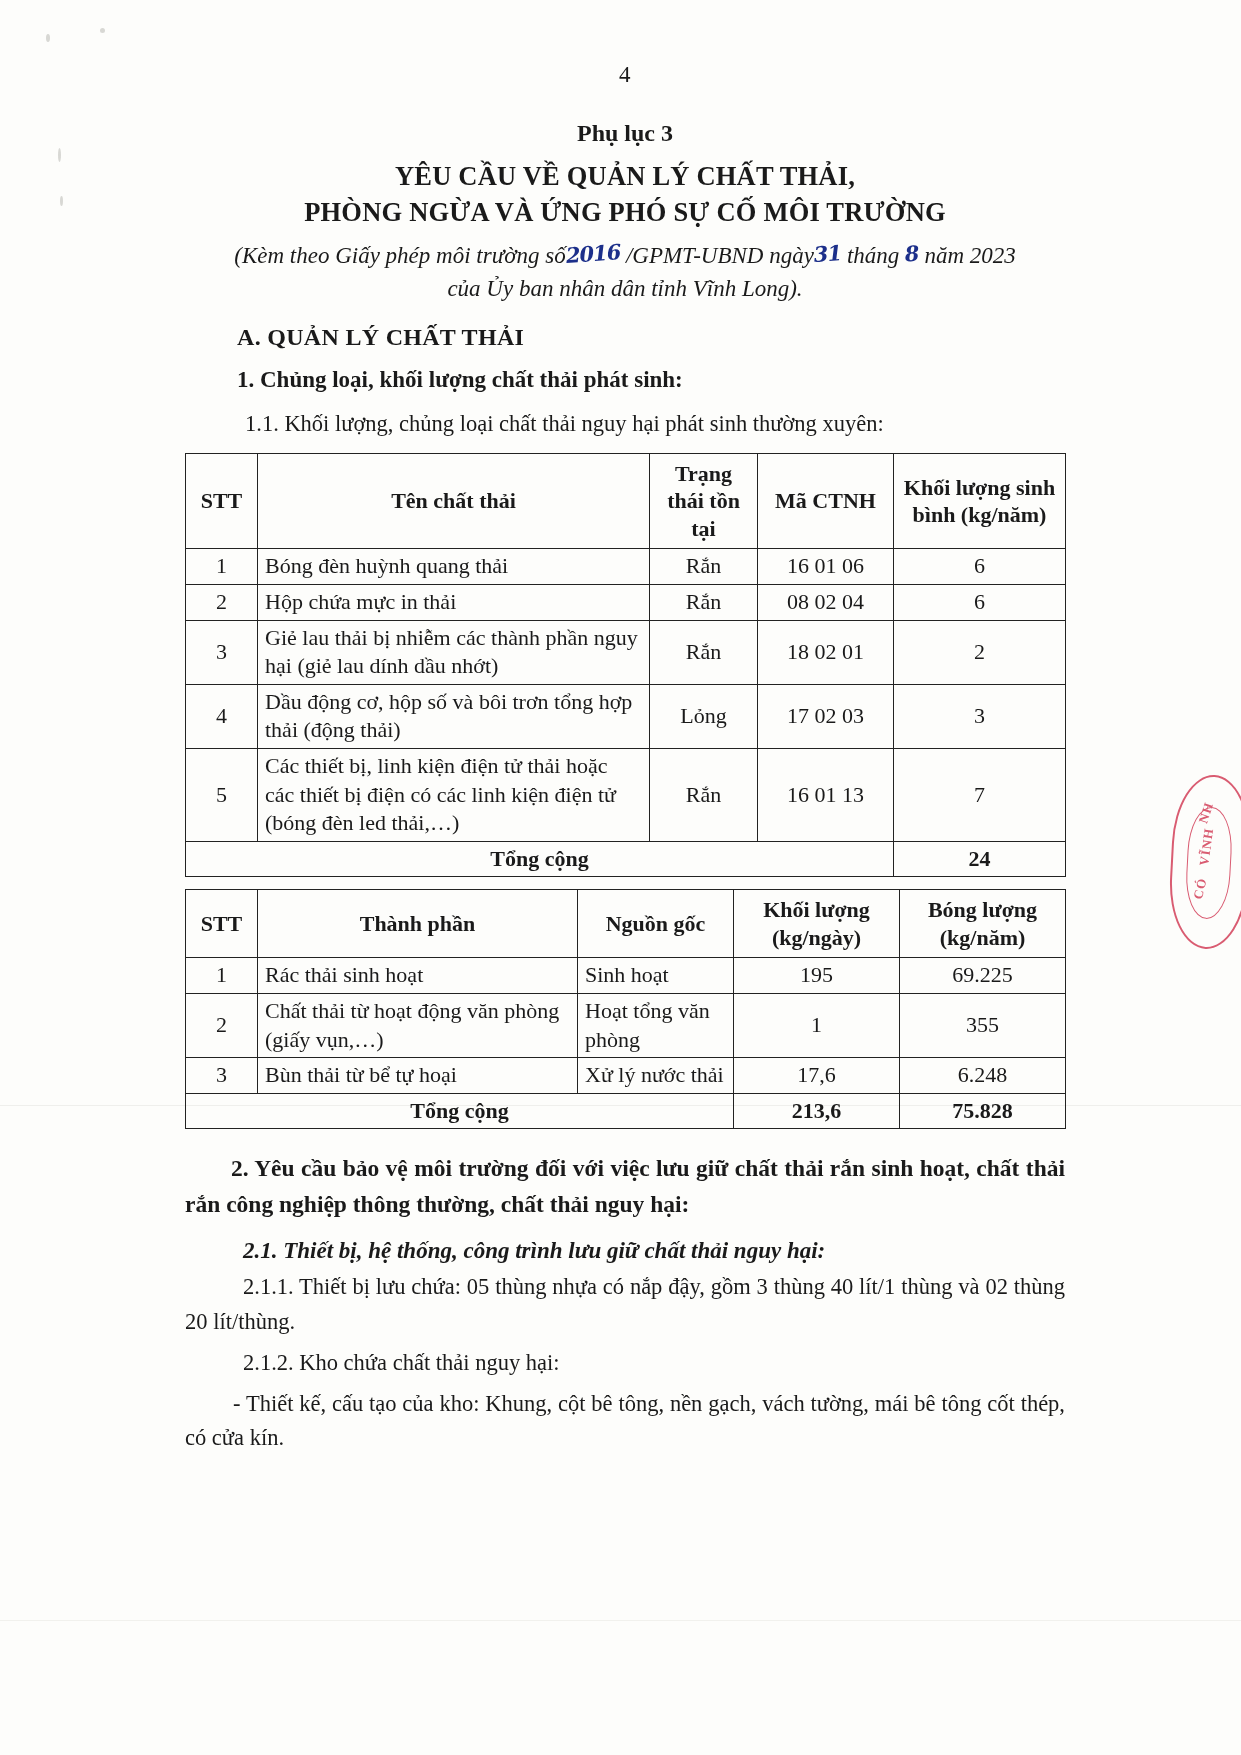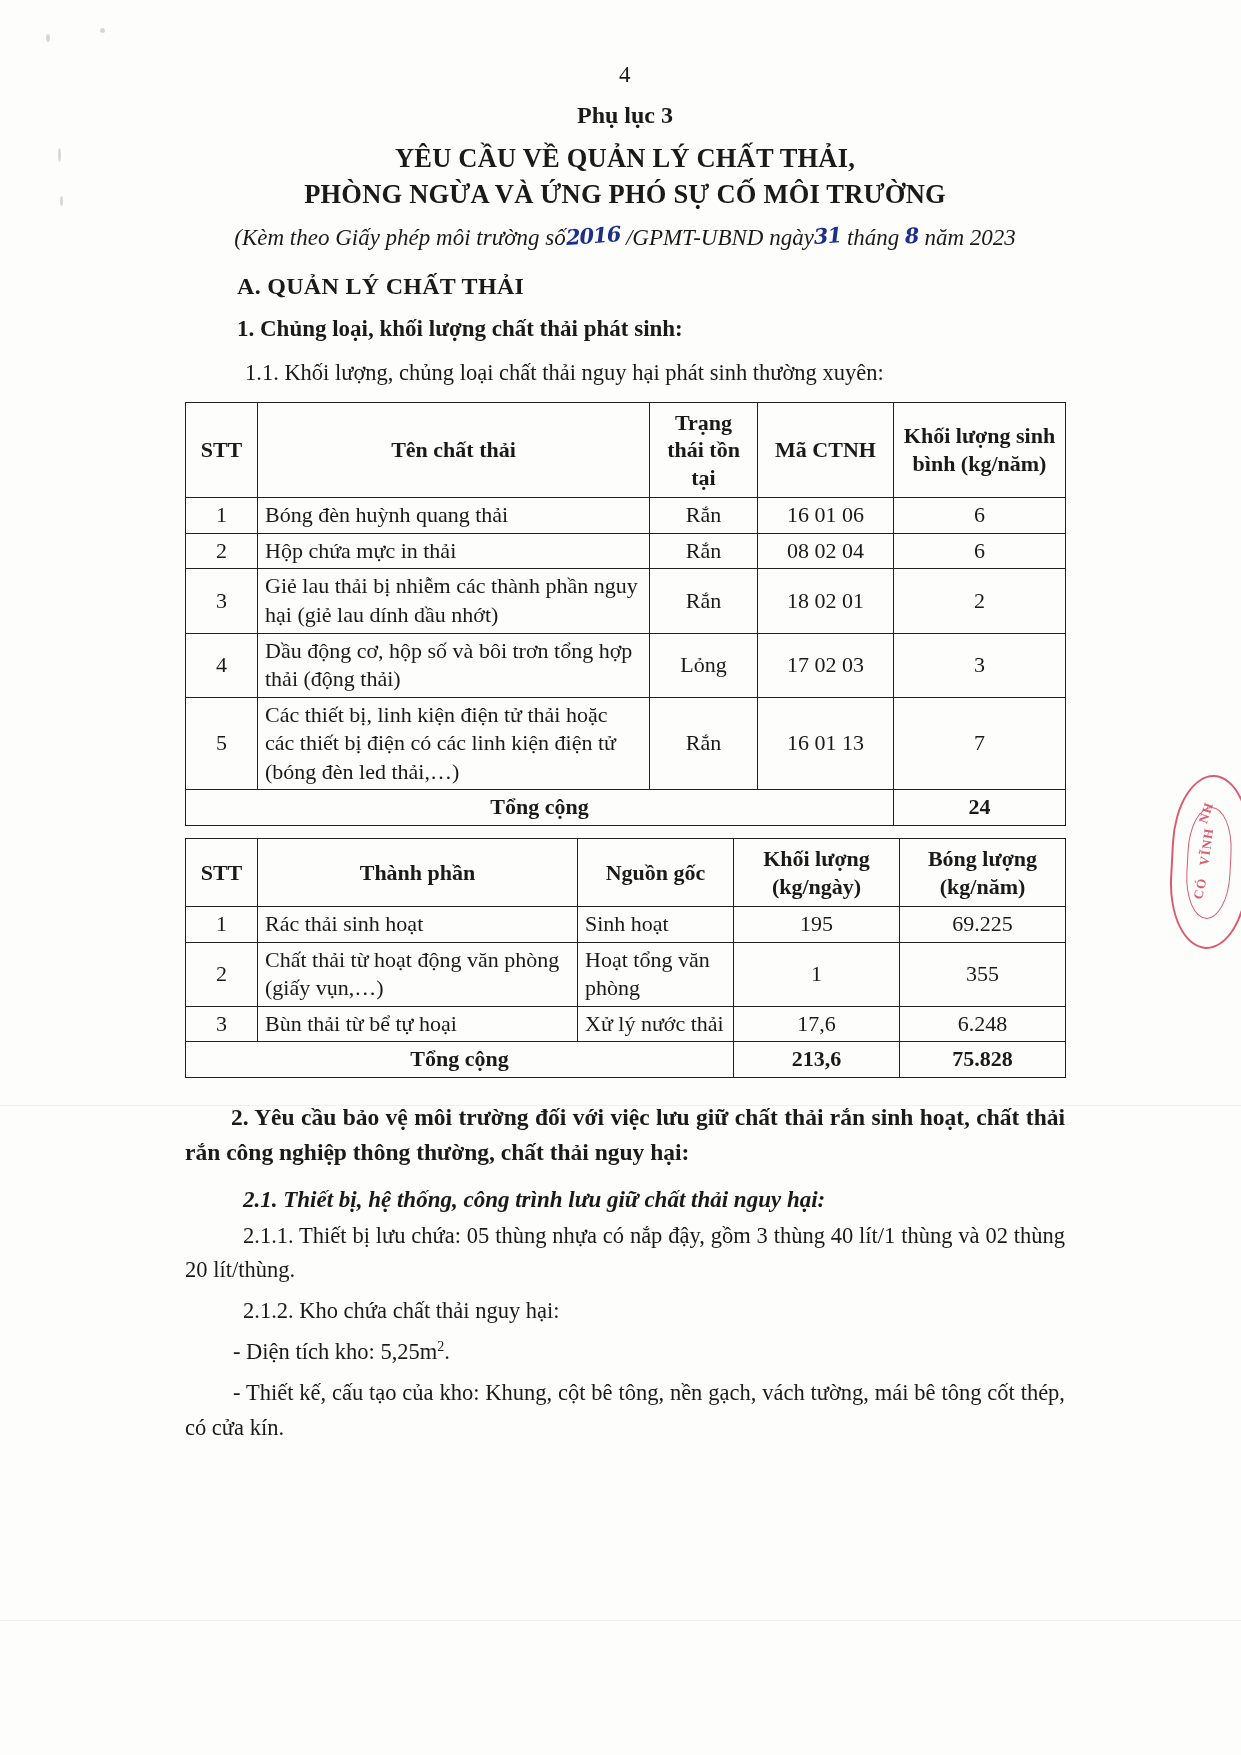--- a/index.html
+++ b/index.html
@@ -42,21 +42,21 @@
   .pagenum {
     text-align: center;
     font-size: 23px;
     margin-top: 62px;
     letter-spacing: .5px;
   }
   .doc-title-1 {
     text-align: center;
     font-size: 24px;
     font-weight: bold;
-    margin-top: 14px;
+    margin-top: 32px;
   }
   .doc-title-2 {
     text-align: center;
     font-size: 26.5px;
     font-weight: bold;
     margin-top: 12px;
     line-height: 1.35;
     letter-spacing: .2px;
   }
   .doc-sub {
@@ -198,20 +198,21 @@
       <div>PHÒNG NGỪA VÀ ỨNG PHÓ SỰ CỐ MÔI TRƯỜNG</div>
     </div>
 
     <div class="doc-sub">
       <div>
         <span>(Kèm theo Giấy phép môi trường số</span><span class="hand">2016</span>
         <span>/GPMT-UBND ngày</span><span class="hand">31</span>
         <span>tháng</span> <span class="hand">8</span>
         <span>năm 2023</span>
       </div>
+      <div>của Ủy ban nhân dân tỉnh Vĩnh Long).</div>
     </div>
 
     <div class="sec-a">A. QUẢN LÝ CHẤT THẢI</div>
     <div class="sec-1">1. Chủng loại, khối lượng chất thải phát sinh:</div>
     <div class="para">1.1. Khối lượng, chủng loại chất thải nguy hại phát sinh thường xuyên:</div>
 
     <table class="doc">
       <colgroup>
         <col style="width:72px">
           <col style="width:392px">
@@ -316,23 +317,20 @@
           <td>213,6</td>
           <td>75.828</td>
         </tr>
       </tbody>
     </table>
 
     <div class="sub-2">2. Yêu cầu bảo vệ môi trường đối với việc lưu giữ chất thải rắn sinh hoạt, chất thải rắn công nghiệp thông thường, chất thải nguy hại:</div>
     <div class="sub-21">2.1. Thiết bị, hệ thống, công trình lưu giữ chất thải nguy hại:</div>
     <div class="body-p">2.1.1. Thiết bị lưu chứa: 05 thùng nhựa có nắp đậy, gồm 3 thùng 40 lít/1 thùng và 02 thùng 20 lít/thùng.</div>
     <div class="body-p">2.1.2. Kho chứa chất thải nguy hại:</div>
-    <div class="body-p dash">
-      <span>- Diện tích kho: 5,25m</span><sup>2</sup><span>.</span>
-    </div>
     <div class="body-p dash">- Thiết kế, cấu tạo của kho: Khung, cột bê tông, nền gạch, vách tường, mái bê tông cốt thép, có cửa kín.</div>
 
   </div>
 
   <div class="stamp">
     <div class="stamp-inner"></div>
     <div class="st-txt t1">NH</div>
     <div class="st-txt t2">VĨNH</div>
     <div class="st-txt t3">CÓ</div>
   </div>

